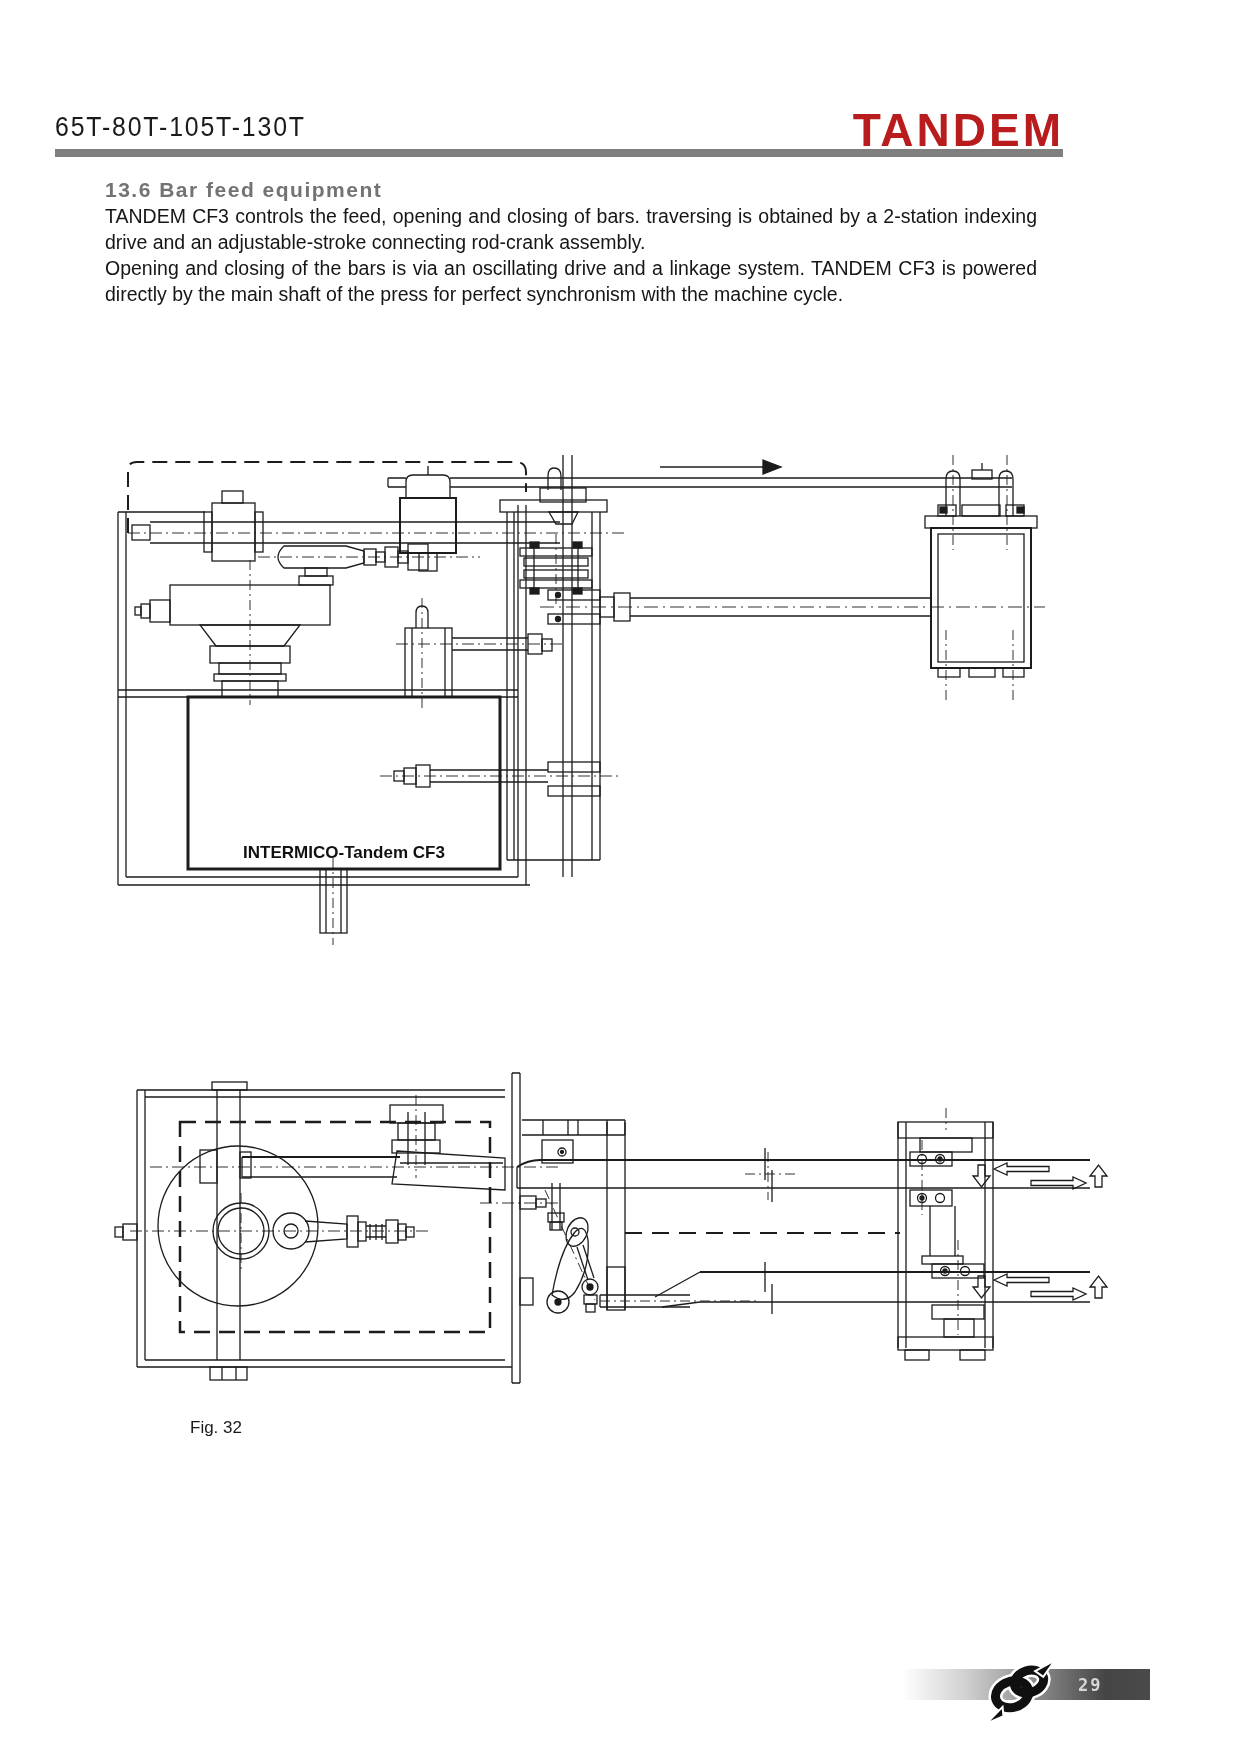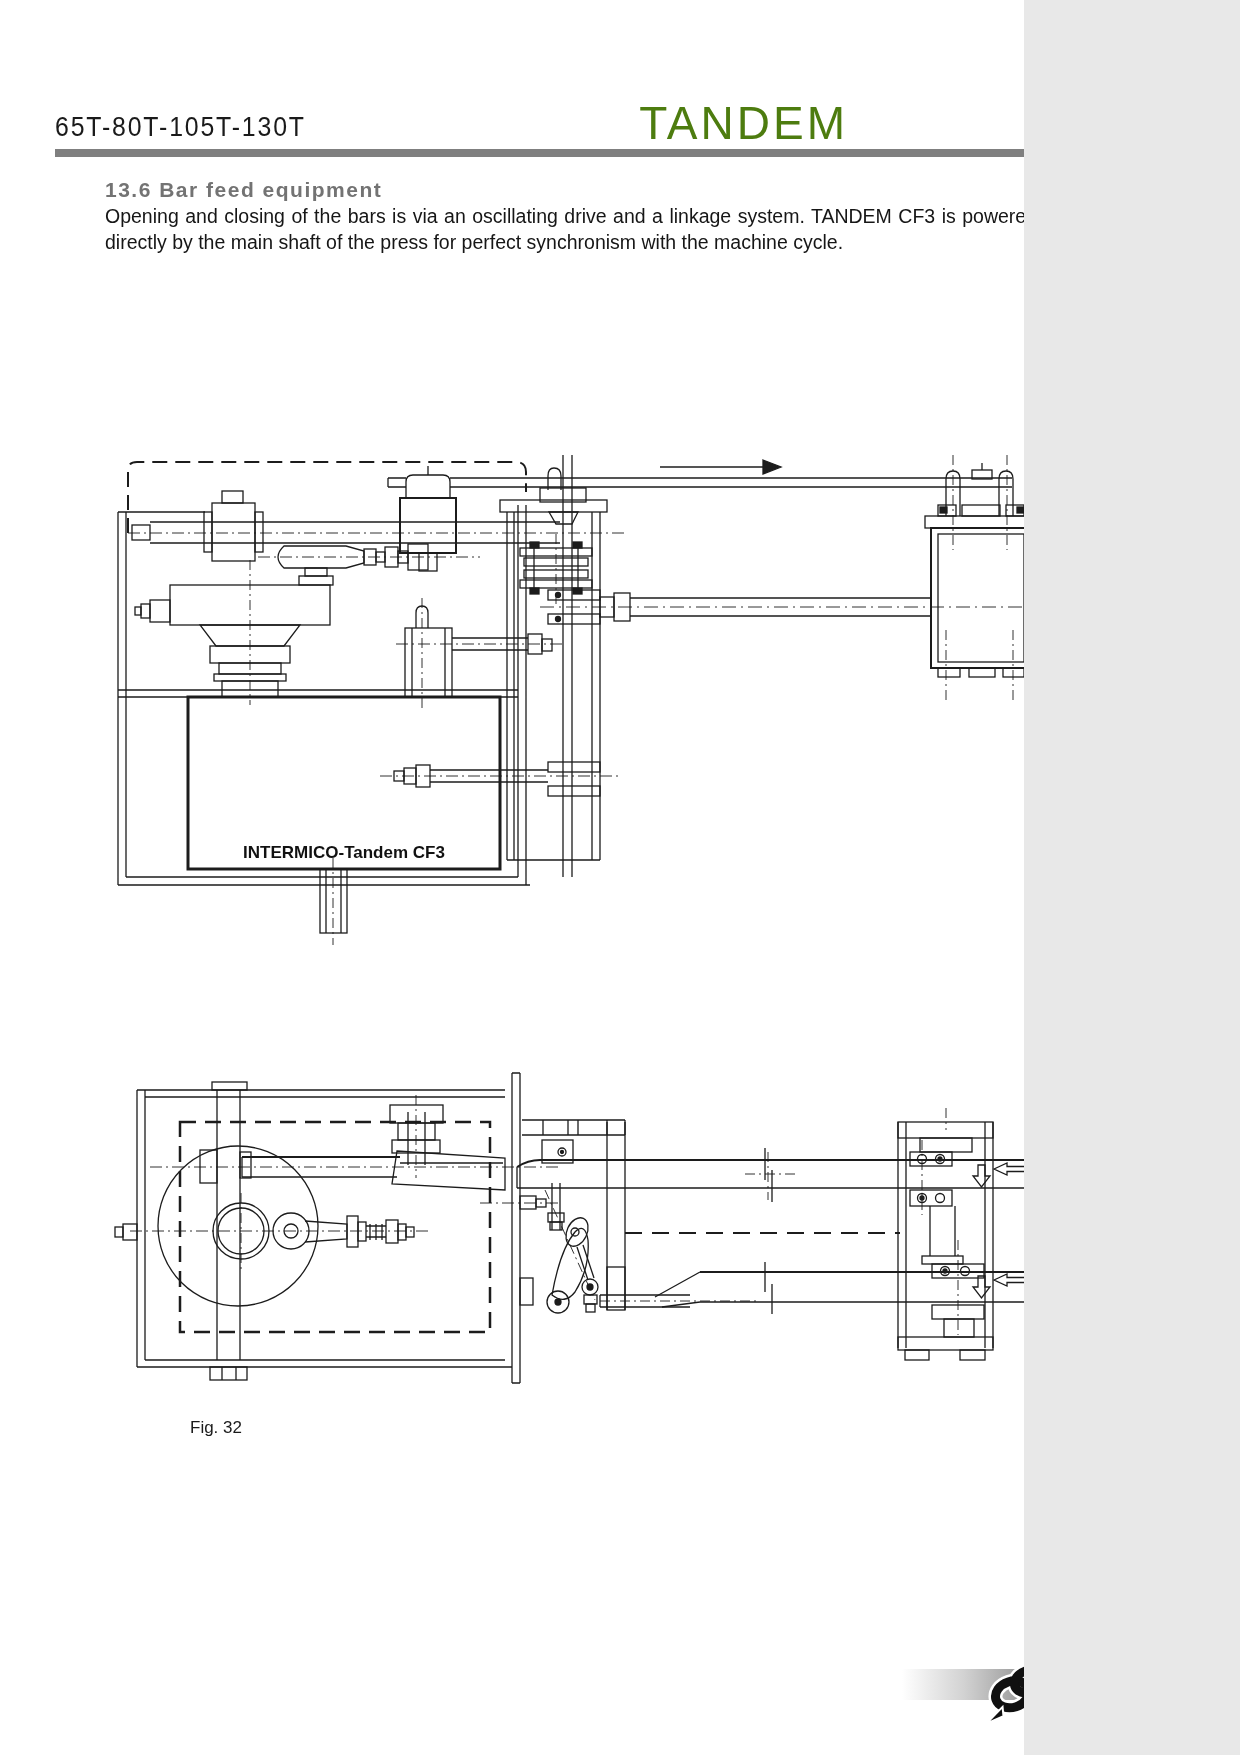--- a/index.html
+++ b/index.html
@@ -1,21 +1,21 @@
 <!DOCTYPE html>
 <html><head>
 <meta charset="utf-8">
 <style>
   html,body{margin:0;padding:0;background:#e8e8e8;}
-  .page{position:relative;width:1024px;height:1755px;background:#ffffff;overflow:hidden;
+  .page{position:relative;width:1240px;height:1755px;background:#ffffff;overflow:hidden;
         font-family:"Liberation Sans",sans-serif;color:#111;}
   .models{position:absolute;left:55px;top:112px;font-size:27px;letter-spacing:2px;
           transform:scaleX(.92);transform-origin:left center;color:#1a1a1a;}
-  .brand{position:absolute;right:176px;top:96px;font-size:46px;font-weight:400;
-         letter-spacing:3px;color:#4d7c0f;}
+  .brand{position:absolute;right:176px;top:103px;font-size:46px;font-weight:700;
+         letter-spacing:3px;color:#b91c1c;}
   .rule{position:absolute;left:55px;top:149px;width:1008px;height:8px;background:#7f7f7f;}
   .heading{position:absolute;left:105px;top:178px;font-size:21px;font-weight:bold;
            letter-spacing:1.5px;color:#737373;}
   .bodytext{position:absolute;left:105px;top:203px;width:932px;font-size:19.5px;
             line-height:26px;text-align:justify;color:#161616;}
   .bodytext p{margin:0;}
   svg.diagram{position:absolute;left:0;top:0;pointer-events:none;}
   .figcap{position:absolute;left:190px;top:1418px;font-size:17px;color:#1a1a1a;}
   .footerbar{position:absolute;left:902px;top:1669px;width:248px;height:31px;
      background:linear-gradient(to right,#ffffff 0%,#d2d2d2 25%,#8a8a8a 55%,#454545 82%,#4a4a4a 100%);}
@@ -28,20 +28,21 @@
 
 <div class="page">
 
   <div class="models">65T-80T-105T-130T</div>
   <div class="brand">TANDEM</div>
   <div class="rule"></div>
 
   <div class="heading">13.6 Bar feed equipment</div>
 
   <div class="bodytext">
+    <p>TANDEM CF3 controls the feed, opening and closing of bars. traversing is obtained by a 2-station indexing drive and an adjustable-stroke connecting rod-crank assembly.</p>
     <p>Opening and closing of the bars is via an oscillating drive and a linkage system. TANDEM CF3 is powered directly by the main shaft of the press for perfect synchronism with the machine cycle.</p>
   </div>
 
   <svg class="diagram" width="1240" height="1755" viewBox="0 0 1240 1755" fill="none" stroke="#1c1c1c" stroke-width="1.3">
     <defs>
       <g id="traverse-arrows">
         <polygon points="-62,-11 -55,-11 -55,0 -50,0 -58.5,11 -67,0 -62,0"></polygon>
         <polygon points="-46,-7 -33,-13 -33,-9.5 9,-9.5 9,-4.5 -33,-4.5 -33,-1"></polygon>
         <polygon points="-9,4.5 33,4.5 33,1 46,7 33,13 33,9.5 -9,9.5"></polygon>
         <polygon points="55,11 62,11 62,0 67,0 58.5,-11 50,0 55,0"></polygon>

